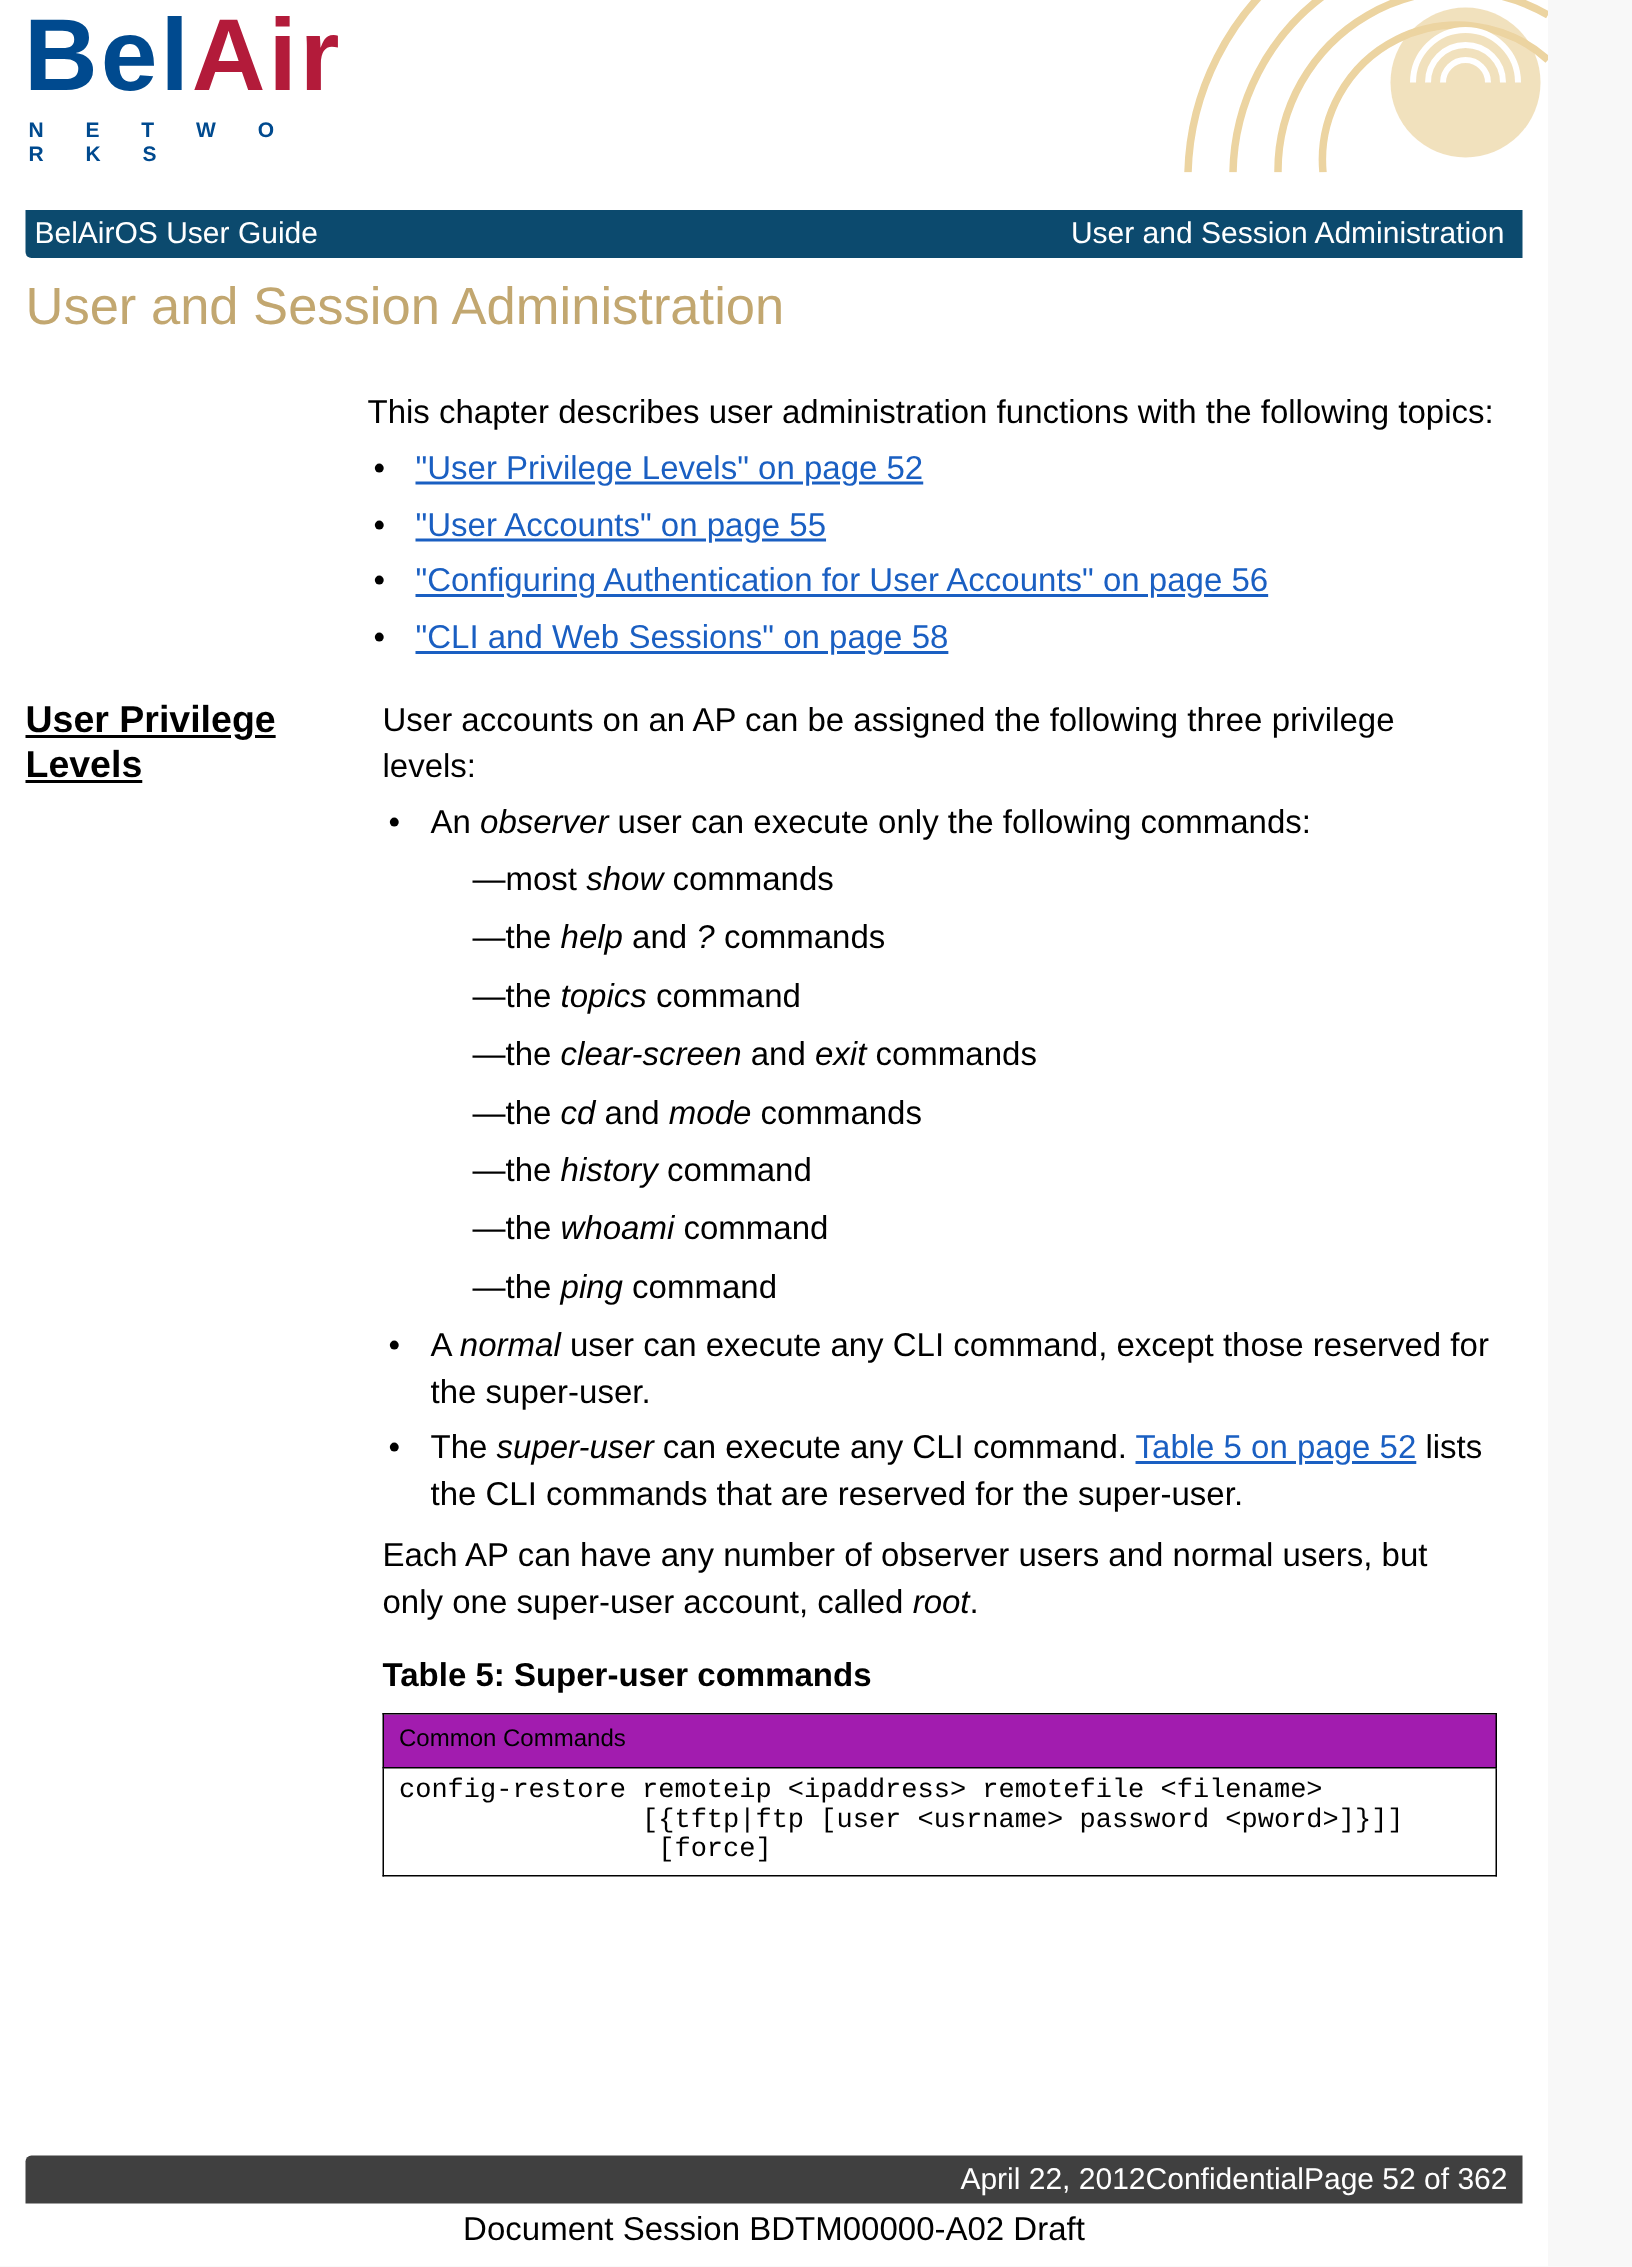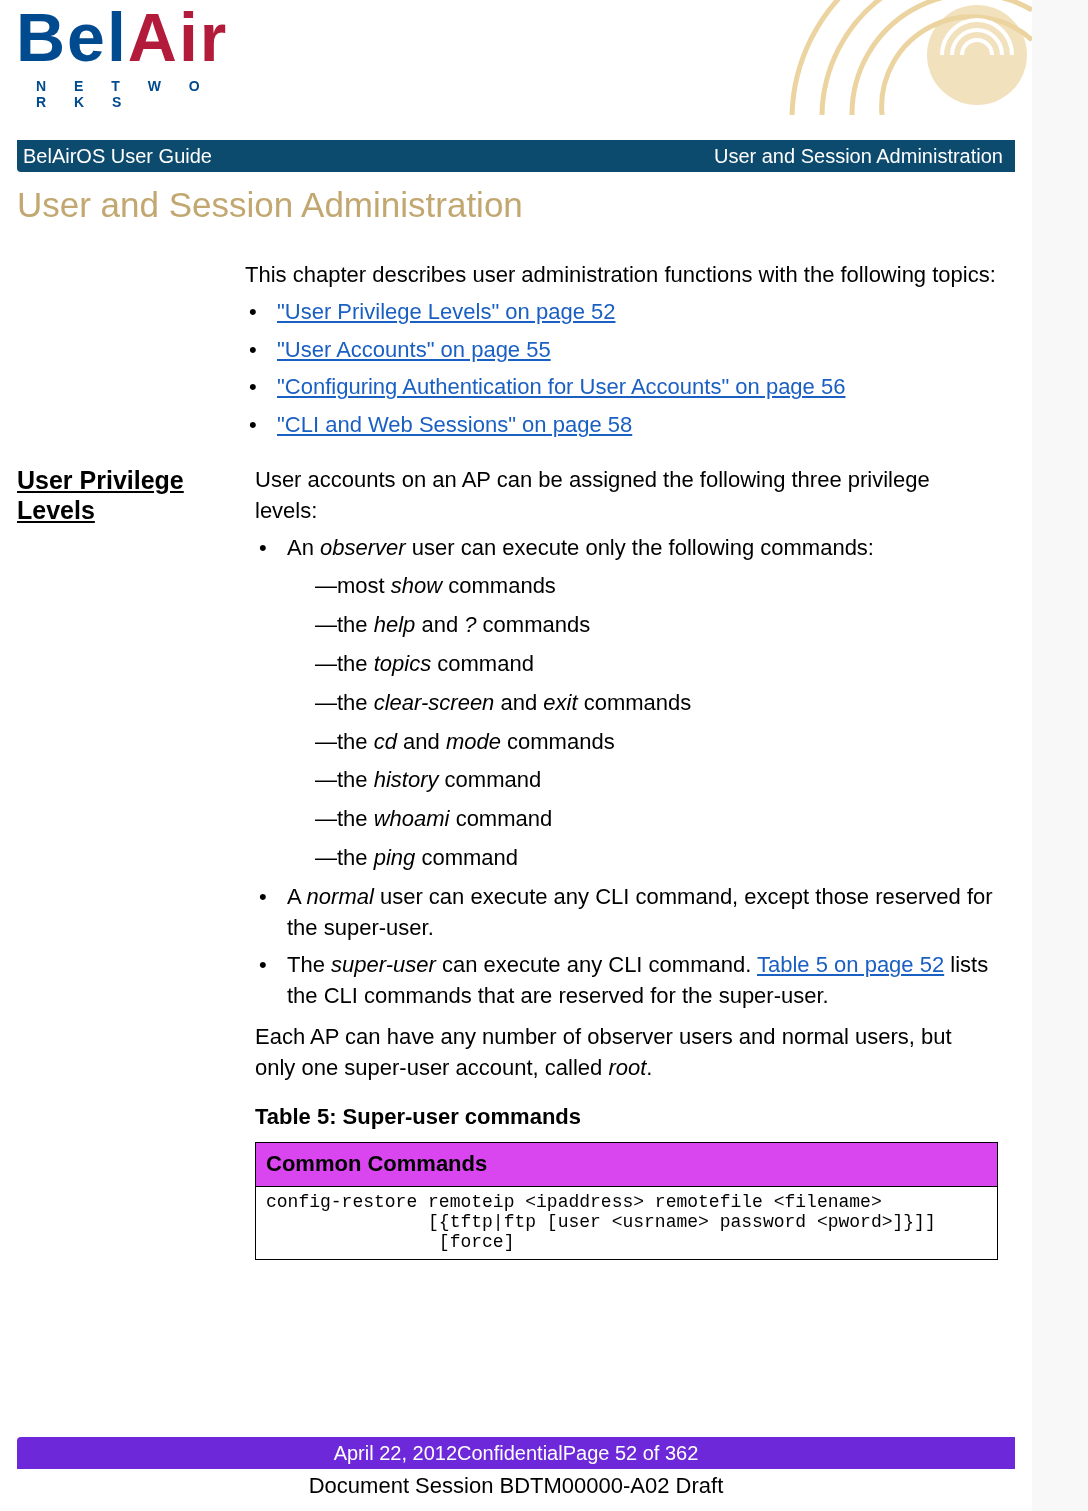--- a/index.html
+++ b/index.html
@@ -28,21 +28,21 @@
     font-weight: bold;
     color: #004a8f;
     line-height: 0.8;
     letter-spacing: 2px;
   }
   .logo-mark .l-inner {
     color: #b31b3a;
   }
   .logo-sub {
     position: absolute;
-    left: 20px;
+    left: 3px;
     top: 68px;
     font-size: 14px;
     letter-spacing: 12px;
     color: #004a8f;
     font-weight: bold;
   }
   .logo-decor {
     position: absolute;
     right: 0; top: 0;
     width: 250px; height: 115px;
@@ -113,40 +113,40 @@
   table.cmds {
     border-collapse: collapse;
     width: 100%;
   }
   table.cmds th, table.cmds td {
     border: 1.5px solid #000;
     text-align: left;
     padding: 6px 10px;
   }
   table.cmds th {
-    font-size: 22px;
-    font-weight: 700;
-    background: #d946ef;
+    font-size: 16px;
+    font-weight: 400;
+    background: #a21caf;
   }
   table.cmds td {
     font-family: "Courier New", monospace;
     font-size: 18px;
     white-space: pre;
     line-height: 1.1;
   }
   .bar-bottom {
     position: absolute;
     left: 17px; right: 17px;
     bottom: 42px;
     height: 32px;
-    background: #6d28d9;
+    background: #404040;
     border-radius: 4px 0 0 0;
     display: flex;
     align-items: center;
-    justify-content: center;
+    justify-content: flex-end;
     padding: 0 10px;
     color: #fff;
     font-size: 20px;
   }
   .docnum {
     position: absolute;
     left: 0; right: 0;
     bottom: 12px;
     text-align: center;
     font-size: 22px;

